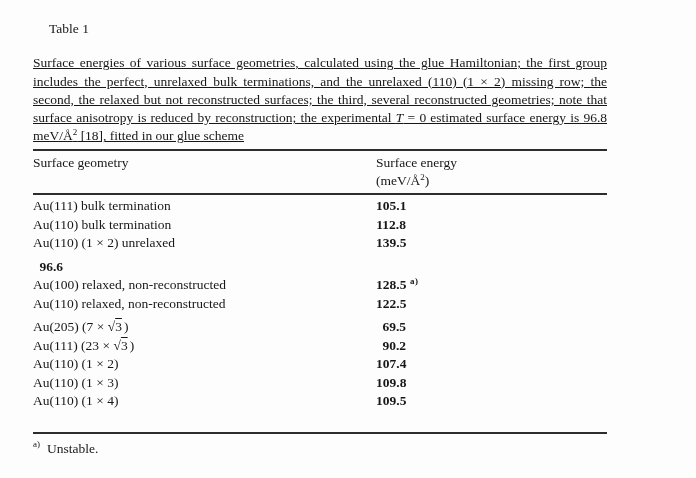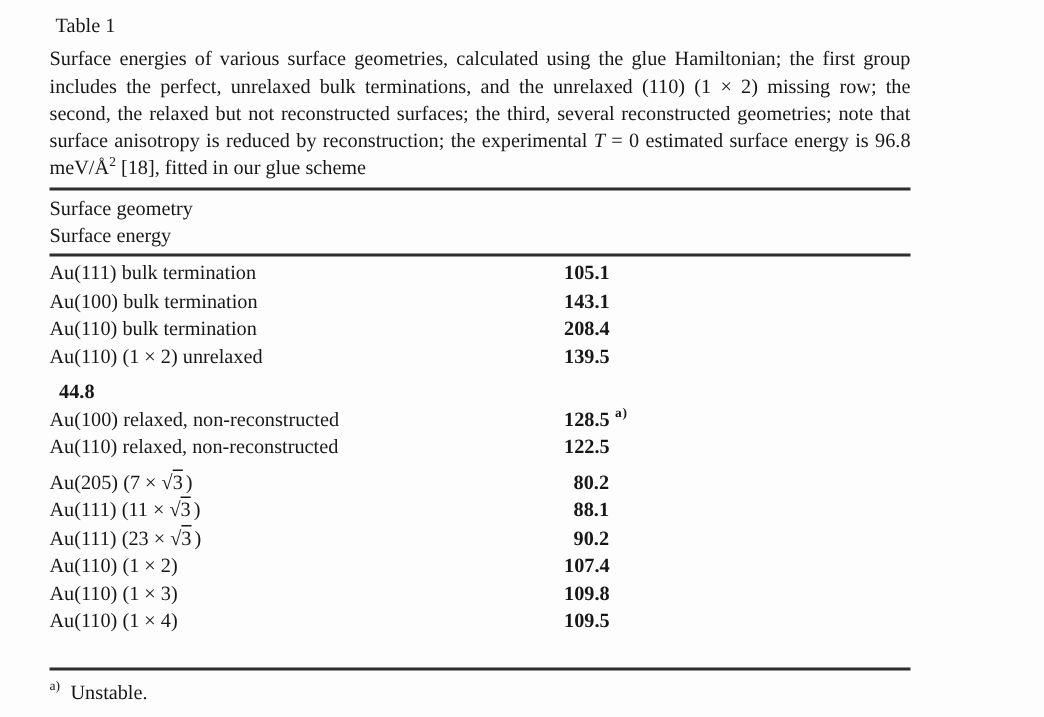--- a/index.html
+++ b/index.html
@@ -8,29 +8,29 @@
     width:696px; height:478px;
     box-sizing:border-box;
     padding:4px 0 0 33px;
     font-family:"Liberation Serif", serif;
     font-size:13.5px;
     color:#171717;
     background:#fdfdfd;
     overflow:hidden;
   }
   .caption-block { width:574px; line-height:18.3px; }
-  .caption-label { margin:4px; }
-  .caption-text { margin:0; text-align:justify; }
+  .caption-label { margin:16px; }
+  .caption-text { margin:0; text-align:justify;text-decoration:underline; }
   .caption-text i { font-style:italic; }
   sup { font-size:9px; line-height:0; vertical-align:super; }
 
   .datatable { width:574px; margin-top:3px; }
   .rule { height:0; border:none; border-top:2px solid #2d2d2d; margin:0; }
 
-  .thead { display:flex; padding:3px 0 3px; line-height:18.3px;flex-direction:column; }
+  .thead { display:flex; padding:3px 0 3px; line-height:18.3px; }
   .th-geom { width:343px; }
   .th-energy { }
 
   .tbody { padding:2px 0 21px; }
   .group { margin-top:5px; }
   .group:first-child { margin-top:0; }
   .trow { display:flex; line-height:18.5px; }
   .cell-geom { width:343px; }
   .cell-val-wrap { white-space:nowrap;font-weight:bold; }
   .cell-val { display:inline-block; width:30px; text-align:right; }
@@ -51,65 +51,58 @@
     <p class="caption-text"><span>Surface energies of various surface geometries, calculated using the glue Hamiltonian; the first group includes the perfect, unrelaxed bulk terminations, and the unrelaxed (110) (1 × 2) missing row; the second, the relaxed but not reconstructed surfaces; the third, several reconstructed geometries; note that surface anisotropy is reduced by reconstruction; the experimental </span><i>T</i><span> = 0 estimated surface energy is 96.8 meV/Å</span><sup>2</sup><span> [18], fitted in our glue scheme</span></p>
   </div>
 
   <div class="datatable">
     <div class="rule"></div>
 
     <div class="thead">
       <div class="th-geom">Surface geometry</div>
       <div class="th-energy">
         <div>Surface energy</div>
+        <div><span>(meV/Å</span><sup>2</sup><span>)</span></div>
       </div>
     </div>
 
     <div class="rule"></div>
 
     <div class="tbody">
         <div class="group">
           <div class="trow">
             <div class="cell-geom"><span>Au(111) bulk termination</span></div>
             <div class="cell-val-wrap"><span class="cell-val">105.1</span></div>
           </div>
           <div class="trow">
-            <div class="cell-geom"><span>Au(100) bulk termination</span></div>
-            <div class="cell-val-wrap"><span class="cell-val">143.1</span></div>
-          </div>
-          <div class="trow">
             <div class="cell-geom"><span>Au(110) bulk termination</span></div>
-            <div class="cell-val-wrap"><span class="cell-val">208.4</span></div>
+            <div class="cell-val-wrap"><span class="cell-val">112.8</span></div>
           </div>
           <div class="trow">
             <div class="cell-geom"><span>Au(110) (1 × 2) unrelaxed</span></div>
             <div class="cell-val-wrap"><span class="cell-val">139.5</span></div>
           </div>
         </div>
         <div class="group">
           <div class="trow">
-            <div class="cell-val-wrap"><span class="cell-val">44.8</span></div>
+            <div class="cell-val-wrap"><span class="cell-val">96.6</span></div>
           </div>
           <div class="trow">
             <div class="cell-geom"><span>Au(100) relaxed, non-reconstructed</span></div>
             <div class="cell-val-wrap"><span class="cell-val">128.5</span><sup class="note">a)</sup></div>
           </div>
           <div class="trow">
             <div class="cell-geom"><span>Au(110) relaxed, non-reconstructed</span></div>
             <div class="cell-val-wrap"><span class="cell-val">122.5</span></div>
           </div>
         </div>
         <div class="group">
           <div class="trow">
             <div class="cell-geom"><span>Au(205) (7 × </span><span>√</span><span class="overbar">3</span><span class="post">)</span></div>
-            <div class="cell-val-wrap"><span class="cell-val">80.2</span></div>
-          </div>
-          <div class="trow">
-            <div class="cell-geom"><span>Au(111) (11 × </span><span>√</span><span class="overbar">3</span><span class="post">)</span></div>
-            <div class="cell-val-wrap"><span class="cell-val">88.1</span></div>
+            <div class="cell-val-wrap"><span class="cell-val">69.5</span></div>
           </div>
           <div class="trow">
             <div class="cell-geom"><span>Au(111) (23 × </span><span>√</span><span class="overbar">3</span><span class="post">)</span></div>
             <div class="cell-val-wrap"><span class="cell-val">90.2</span></div>
           </div>
           <div class="trow">
             <div class="cell-geom"><span>Au(110) (1 × 2)</span></div>
             <div class="cell-val-wrap"><span class="cell-val">107.4</span></div>
           </div>
           <div class="trow">

